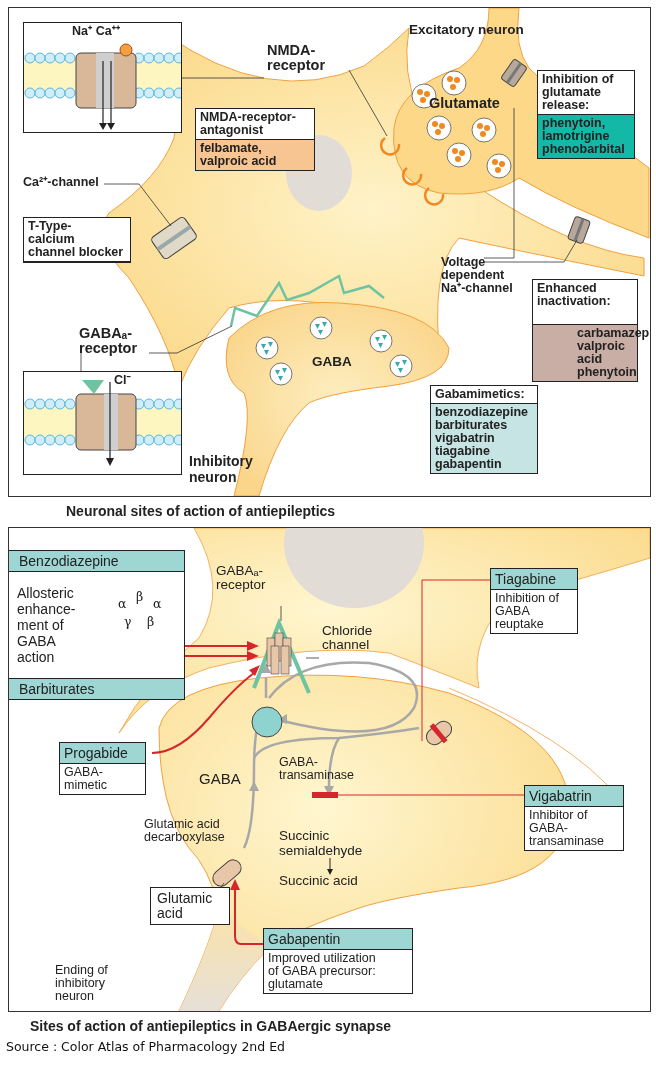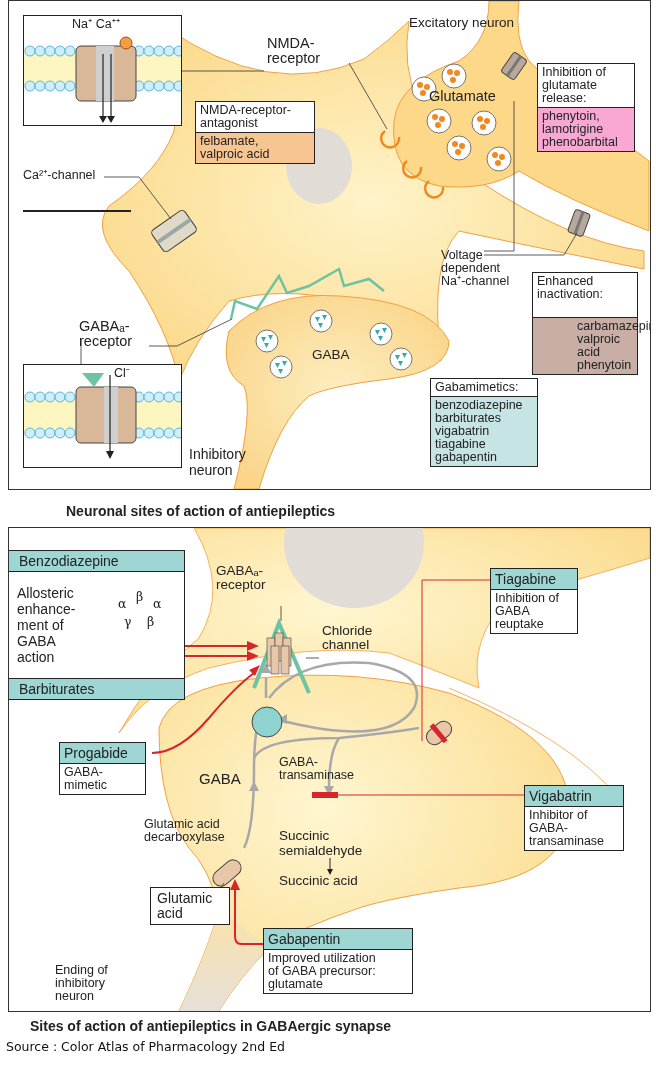--- a/index.html
+++ b/index.html
@@ -1,18 +1,18 @@
 <!DOCTYPE html>
 <html><head>
 <meta charset="utf-8">
 <style>
   html,body{margin:0;padding:0;background:#ffffff;}
   body{width:656px;height:1067px;position:relative;overflow:hidden;font-family:"Liberation Sans",sans-serif;color:#222;}
   .panel{position:absolute;border:1.5px solid #333;background:#fff;overflow:hidden;}
-  #panel1{left:8px;top:0;width:641px;height:488px;}
+  #panel1{left:8px;top:7px;width:641px;height:488px;font-weight:bold;}
   #panel2{left:8px;top:527px;width:641px;height:483px;}
   svg.bg{position:absolute;left:0;top:0;}
   .lbl{position:absolute;font-size:13.5px;line-height:14px;color:#222;white-space:pre-line;}
   .lbl.sm{font-size:12.5px;line-height:13px;}
   .box{position:absolute;border:1.2px solid #222;background:#fff;font-size:12.5px;line-height:13px;}
   .box .hd{padding:2px 4px;background:#fff;border-bottom:1.2px solid #222;white-space:pre-line;}
   .box .bd{padding:2px 4px;white-space:pre-line;}
   .box.teal .hd{background:#9dd6d2;font-size:14px;line-height:16px;}
   .caption{position:absolute;font-weight:bold;font-size:14px;color:#222;}
   .source{position:absolute;font-family:"DejaVu Sans",sans-serif;font-size:12.5px;color:#111;}
@@ -203,25 +203,28 @@
   <div class="box" style="left:186px;top:100px;width:118px;">
     <div class="hd">NMDA-receptor-
 antagonist</div>
     <div class="bd" style="background:#f7c592;">felbamate,
 valproic acid</div>
   </div>
   <div class="box" style="left:528px;top:62px;width:96px;">
     <div class="hd">Inhibition of
 glutamate
 release:</div>
-    <div class="bd" style="background:#f9a8d4;">phenytoin,
+    <div class="bd" style="background:#14b8a6;">phenytoin,
 lamotrigine
 phenobarbital</div>
   </div>
   <div class="box" style="left:14px;top:209px;width:106px;">
+    <div class="hd">T-Type-
+calcium
+channel blocker</div>
   </div>
   <div class="box" style="left:523px;top:271px;width:104px;">
     <div class="hd" style="height:40px;">Enhanced
 inactivation:</div>
     <div class="bd" style="background:#c8aea4;padding-left:44px;">carbamazepine
 valproic acid
 phenytoin</div>
   </div>
   <div class="box" style="left:421px;top:377px;width:106px;">
     <div class="hd">Gabamimetics:</div>

